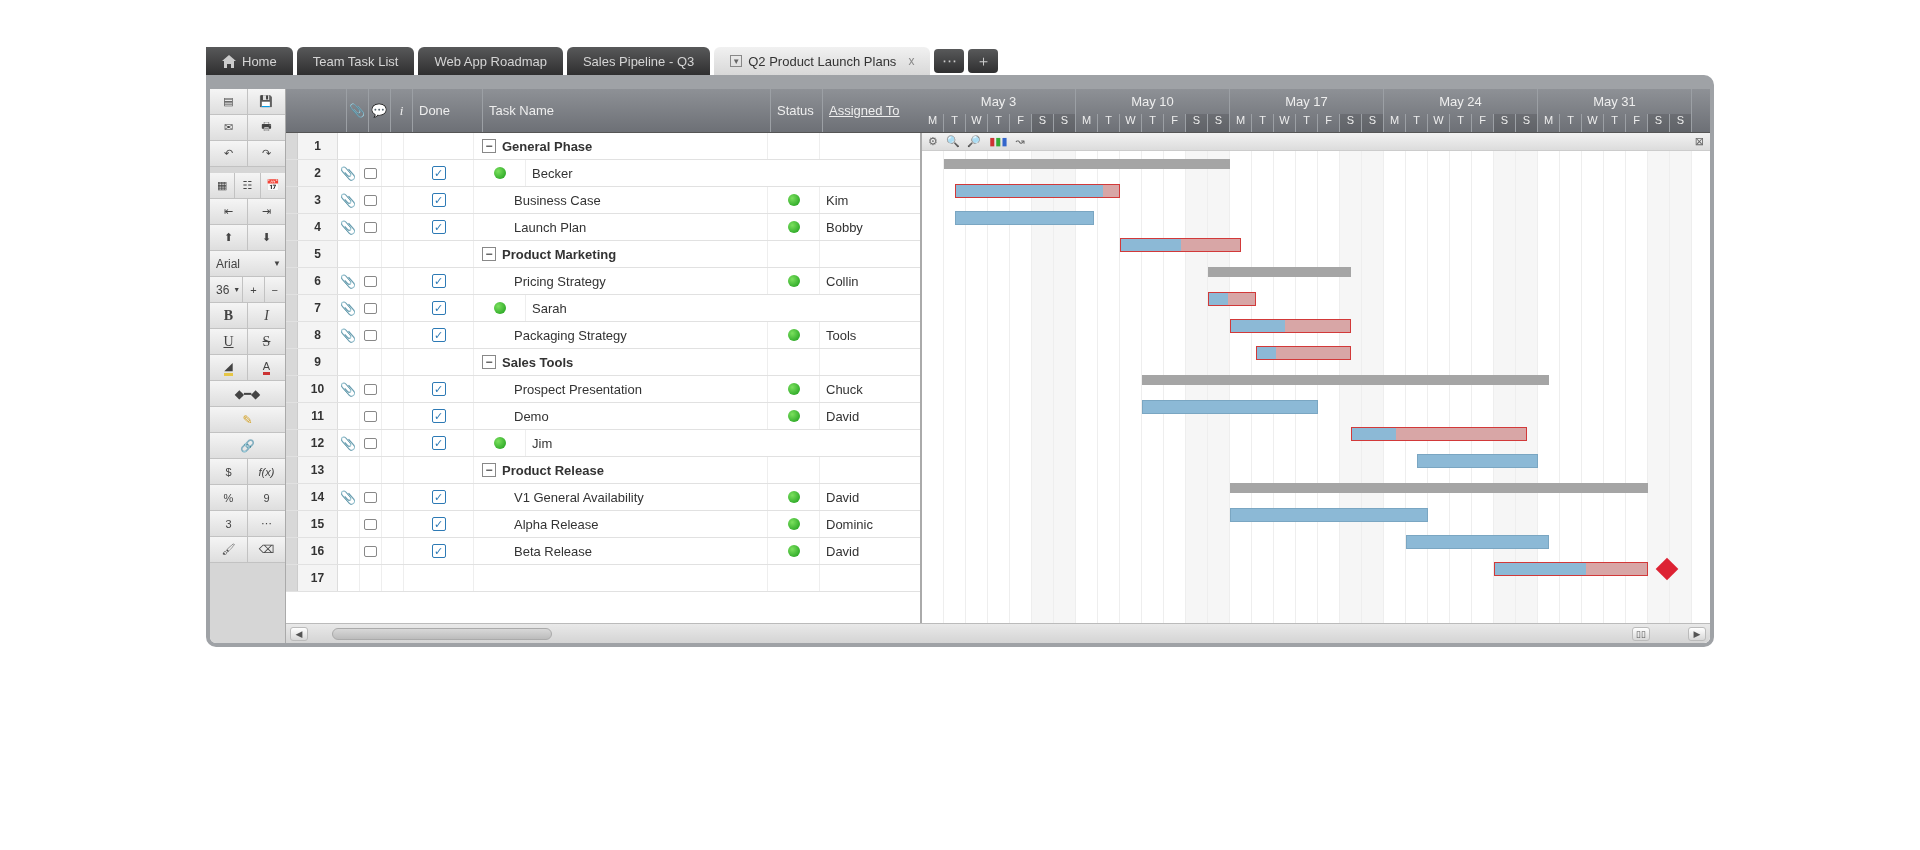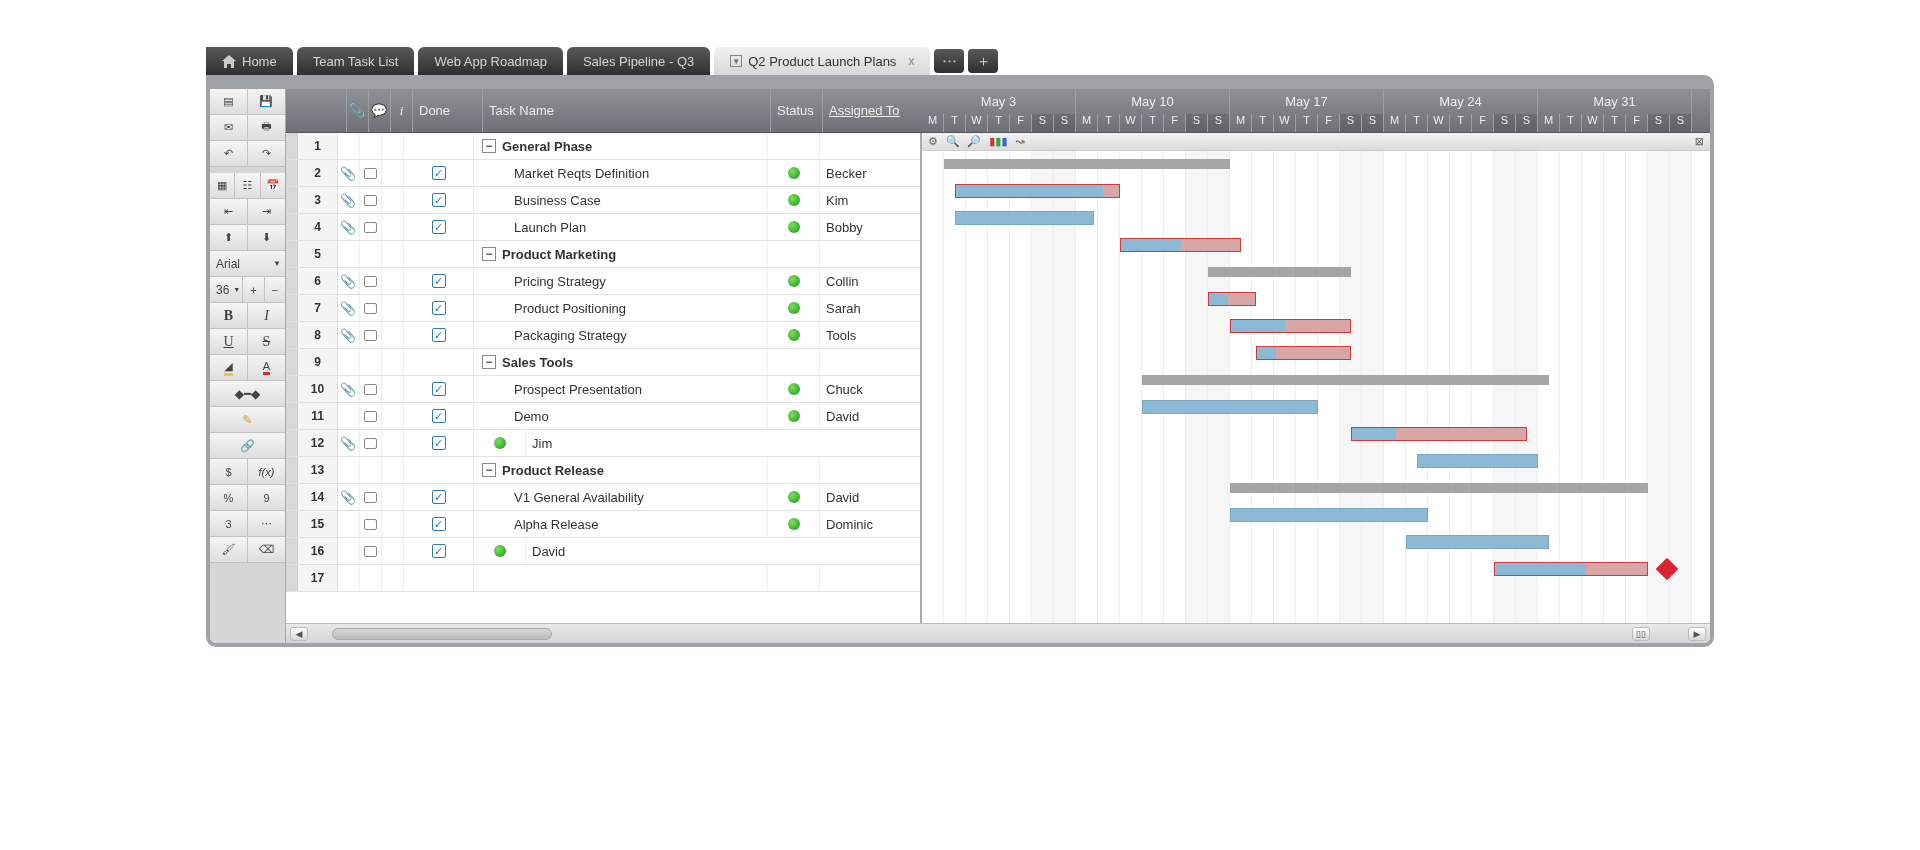--- a/index.html
+++ b/index.html
@@ -350,23 +350,20 @@
               <div class="att">
                 <span class="paperclip">📎</span>
               </div>
               <div class="cmt">
                 <span class="comment-ico"></span>
               </div>
               <div class="info"></div>
               <div class="done">
                 <span class="chk">✓</span>
               </div>
-              <div class="task child">
-                <span>Market Reqts Definition</span>
-              </div>
               <div class="status">
                 <span class="dot"></span>
               </div>
               <div class="assigned">Becker</div>
             </div>
             <div class="row">
               <div class="handle"></div>
               <div class="num">3</div>
               <div class="att">
                 <span class="paperclip">📎</span>
@@ -448,23 +445,20 @@
               <div class="att">
                 <span class="paperclip">📎</span>
               </div>
               <div class="cmt">
                 <span class="comment-ico"></span>
               </div>
               <div class="info"></div>
               <div class="done">
                 <span class="chk">✓</span>
               </div>
-              <div class="task child">
-                <span>Product Positioning</span>
-              </div>
               <div class="status">
                 <span class="dot"></span>
               </div>
               <div class="assigned">Sarah</div>
             </div>
             <div class="row">
               <div class="handle"></div>
               <div class="num">8</div>
               <div class="att">
                 <span class="paperclip">📎</span>
@@ -613,20 +607,23 @@
             <div class="row">
               <div class="handle"></div>
               <div class="num">16</div>
               <div class="att"></div>
               <div class="cmt">
                 <span class="comment-ico"></span>
               </div>
               <div class="info"></div>
               <div class="done">
                 <span class="chk">✓</span>
+              </div>
+              <div class="task child">
+                <span>Beta Release</span>
               </div>
               <div class="status">
                 <span class="dot"></span>
               </div>
               <div class="assigned">David</div>
             </div>
             <div class="row">
               <div class="handle"></div>
               <div class="num">17</div>
               <div class="att"></div>

